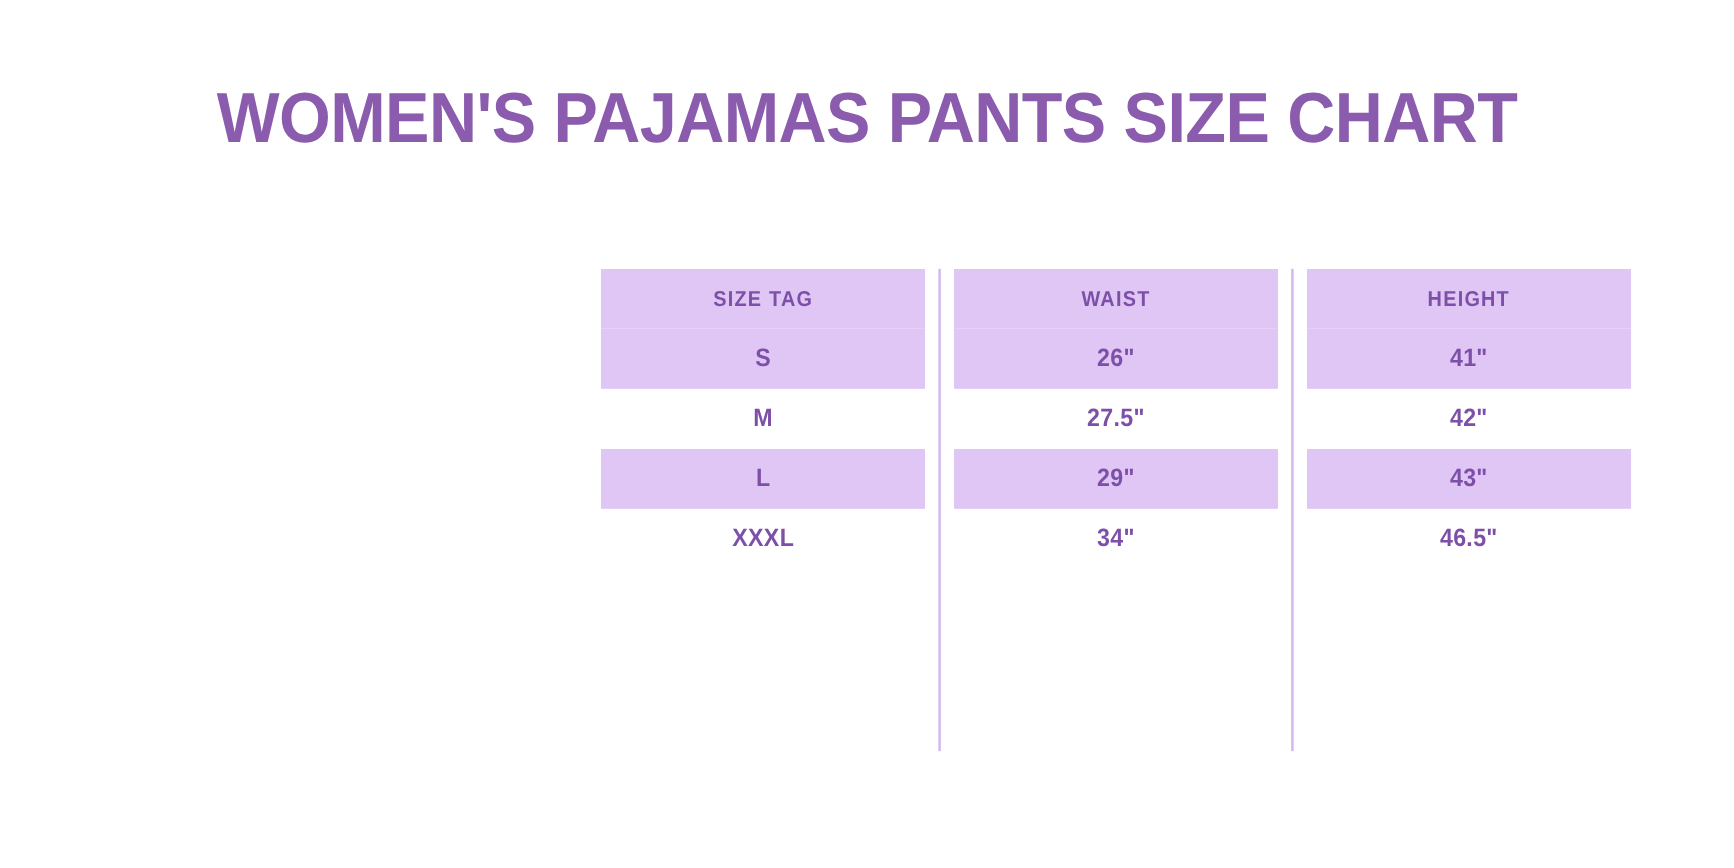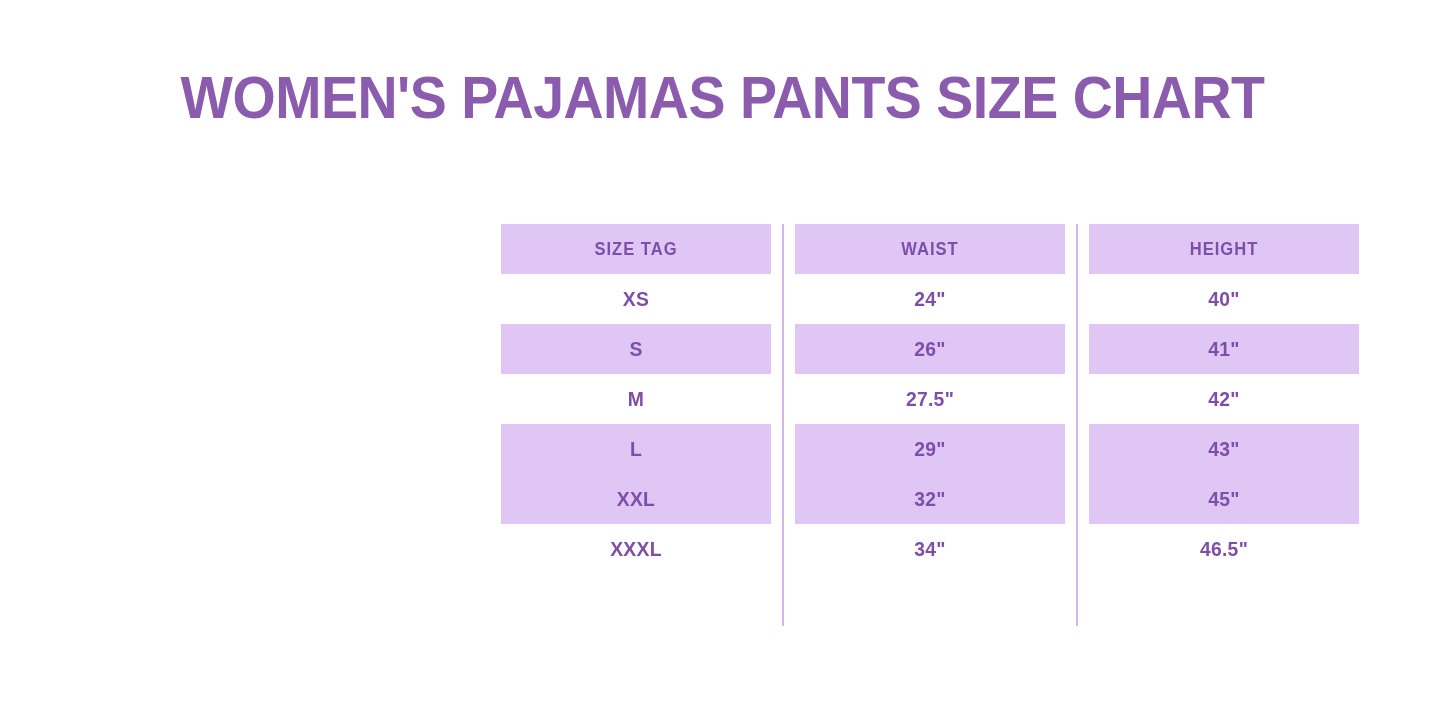--- a/index.html
+++ b/index.html
@@ -112,44 +112,34 @@
           <col>
       </colgroup>
       <thead>
         <tr>
           <th>SIZE TAG</th>
           <th>WAIST</th>
           <th>HEIGHT</th>
         </tr>
       </thead>
       <tbody>
-        <tr class="plain">
-          <td>XS</td>
-          <td>24"</td>
-          <td>40"</td>
-        </tr>
         <tr class="shaded">
           <td>S</td>
           <td>26"</td>
           <td>41"</td>
         </tr>
         <tr class="plain">
           <td>M</td>
           <td>27.5"</td>
           <td>42"</td>
         </tr>
         <tr class="shaded">
           <td>L</td>
           <td>29"</td>
           <td>43"</td>
-        </tr>
-        <tr class="shaded">
-          <td>XXL</td>
-          <td>32"</td>
-          <td>45"</td>
         </tr>
         <tr class="plain">
           <td>XXXL</td>
           <td>34"</td>
           <td>46.5"</td>
         </tr>
       </tbody>
     </table>
 
     <div class="divider d1"></div>

